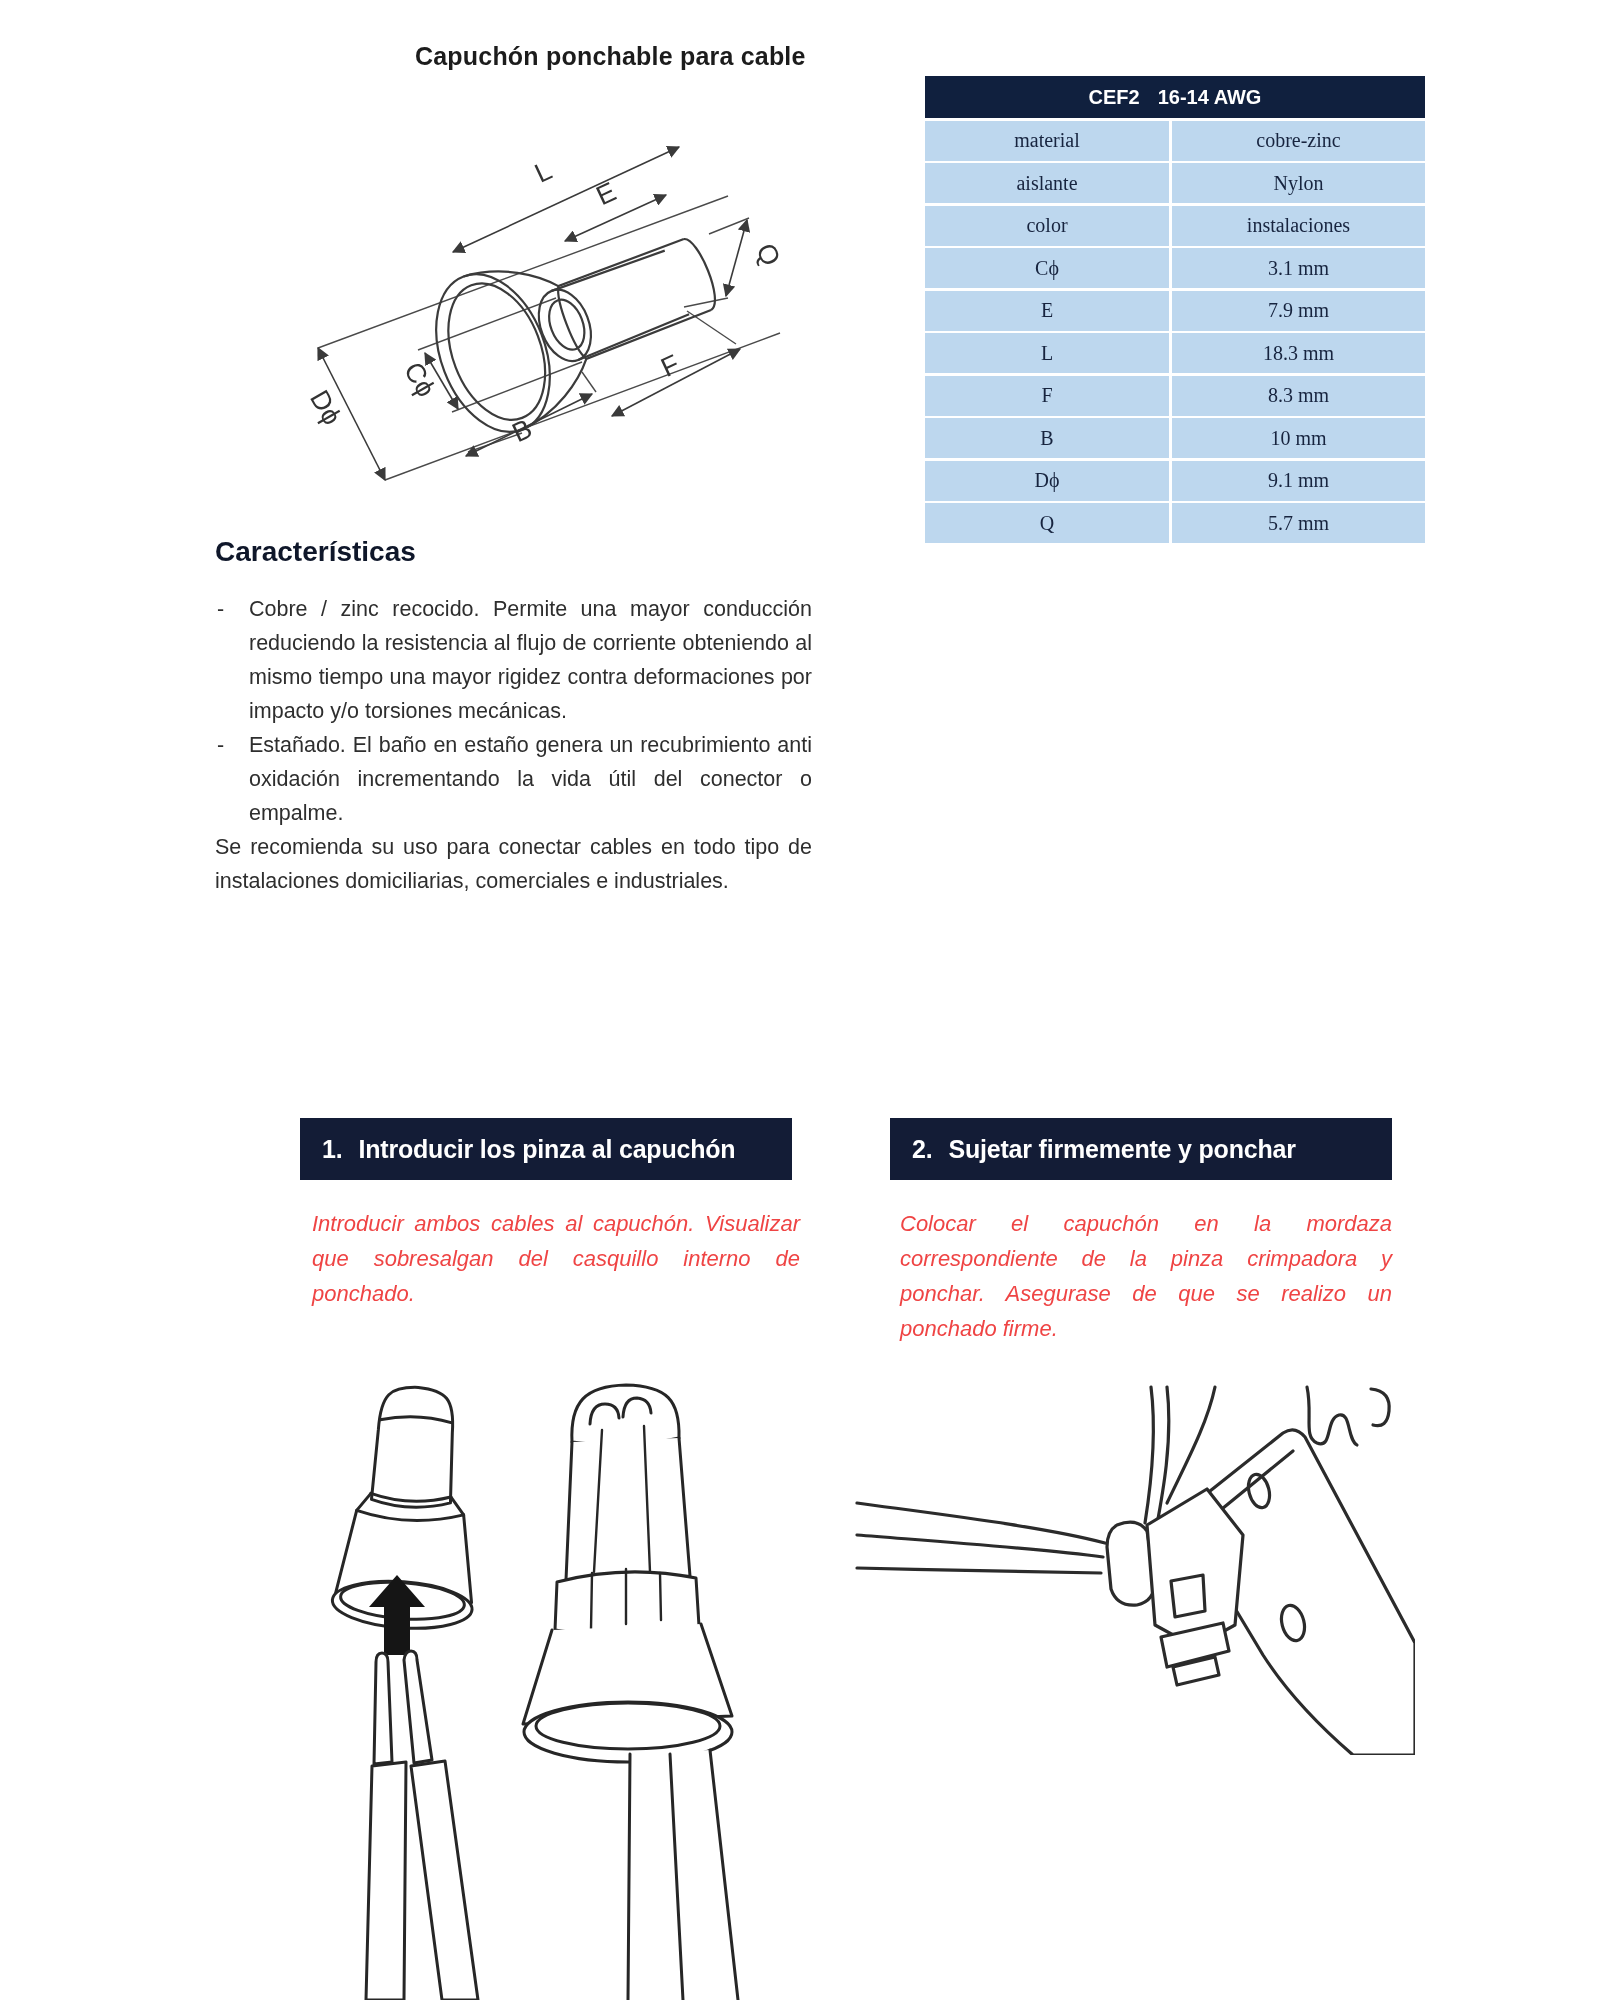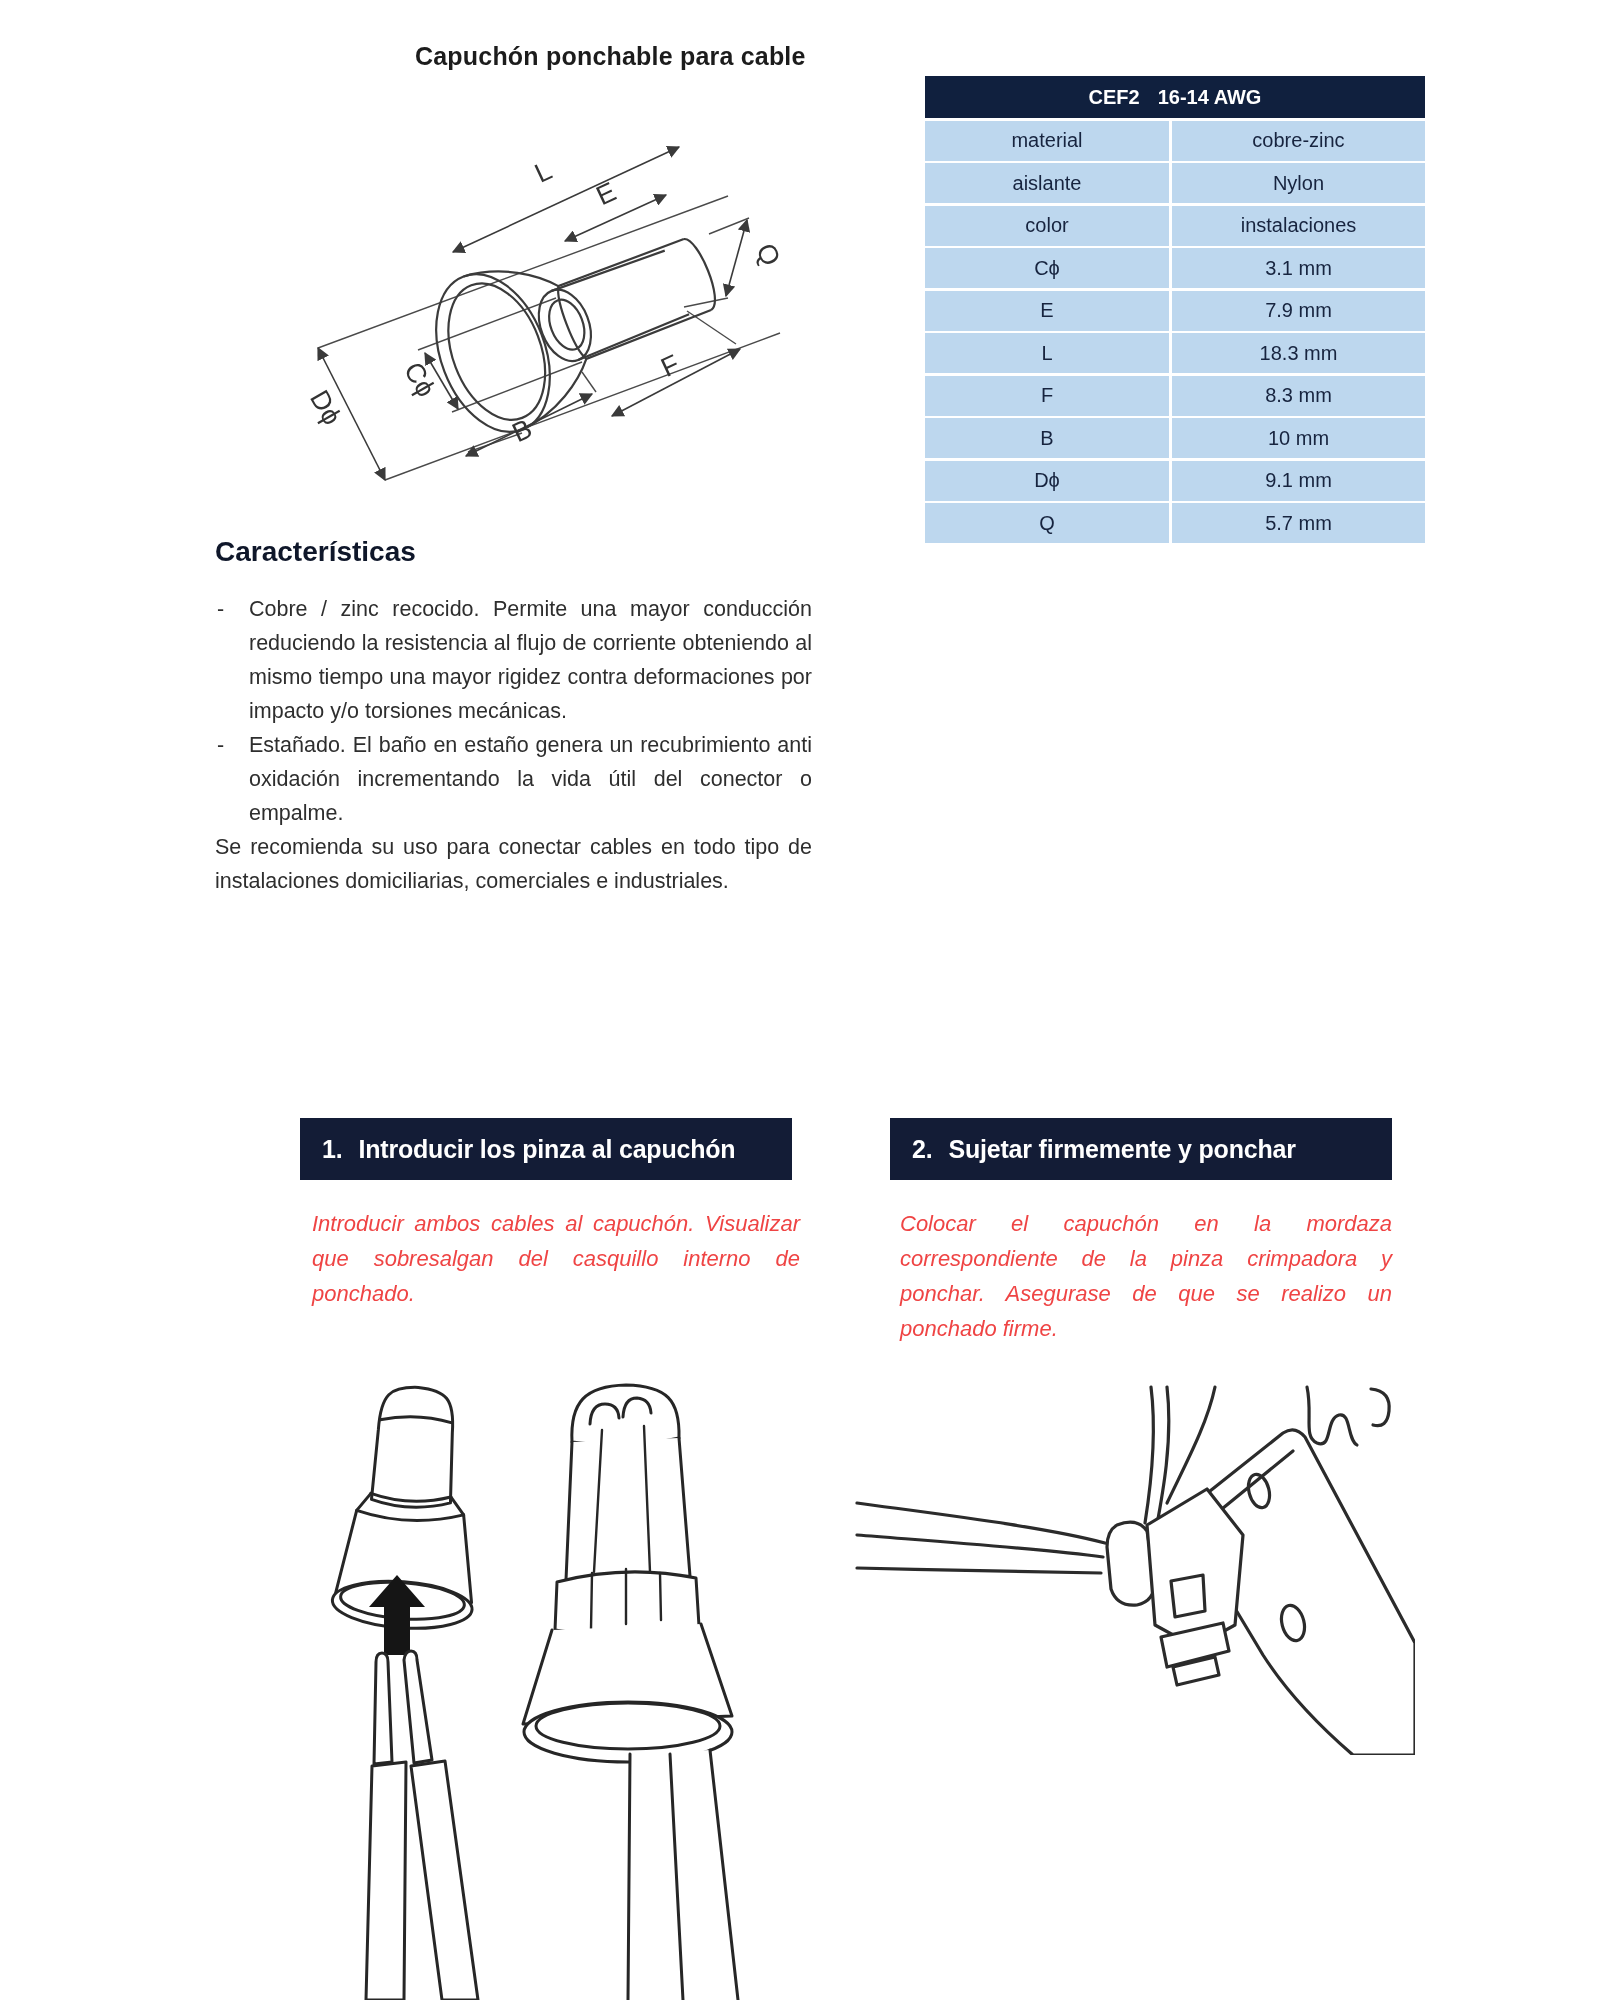--- a/index.html
+++ b/index.html
@@ -16,21 +16,21 @@
     font-size:25px;font-weight:bold;color:#1c1c1c;letter-spacing:.2px;
   }
 
   
   .spec-table{left:925px;top:38px;width:500px;margin-top:38px;}
   .spec-header{
     height:42px;background:#10203E;color:#ffffff;
     display:flex;align-items:center;justify-content:center;gap:18px;
     font-size:20px;font-weight:bold;
   }
-  .spec-row{display:flex;margin-top:2.5px;height:40px;gap:3px;}
+  .spec-row{display:flex;margin-top:2.5px;height:40px;gap:3px;font-family:Liberation Serif, serif;}
   .spec-cell{
     background:#BDD7EE;color:#17243F;font-size:20px;
     display:flex;align-items:center;justify-content:center;
   }
   .spec-cell.lab{width:244px;}
   .spec-cell.val{flex:1;}
 
   
   .features-heading{
     left:215px;top:536px;font-size:28px;font-weight:bold;color:#0f172a;

